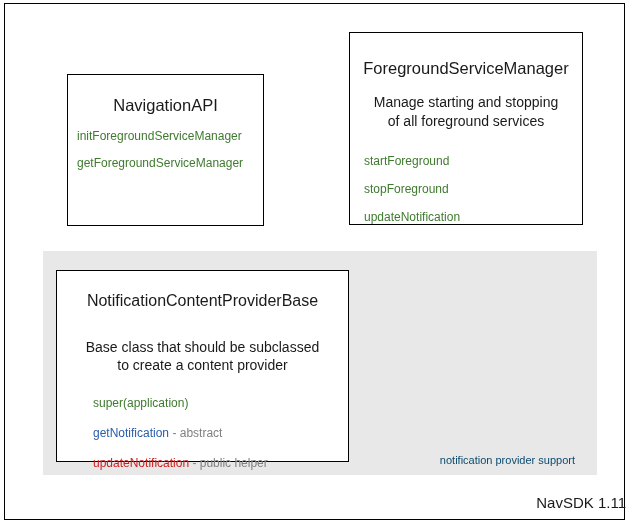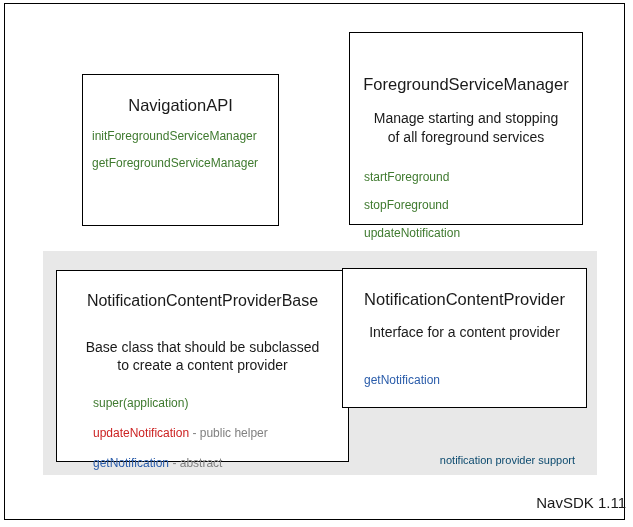--- a/index.html
+++ b/index.html
@@ -65,31 +65,31 @@
   .method {
     white-space: nowrap;
   }
   .m-green { color: #3f7a2f; }
   .m-red   { color: #cc2222; }
   .m-blue  { color: #2a5caa; }
   .m-note  { color: #808080; }
 
   
   #box-navigation-api {
-    left: 77px; top: 70px; width: 197px; height: 152px;
+    left: 62px; top: 70px; width: 197px; height: 152px;
   }
   #box-navigation-api .box-title { margin-top: 21px; }
   #box-navigation-api .box-desc  { margin-top: 15px; }
   #box-navigation-api .method-list { margin-top: 16px; padding-left: 9px; }
   #box-navigation-api .method { margin-bottom: 15px; }
 
   #box-foreground-service-manager {
     left: 344px; top: 28px; width: 234px; height: 193px;
   }
-  #box-foreground-service-manager .box-title { margin-top: 42px; }
+  #box-foreground-service-manager .box-title { margin-top: 26px; }
   #box-foreground-service-manager .box-desc  { margin-top: 16px; }
   #box-foreground-service-manager .method-list { margin-top: 24px; padding-left: 14px; }
   #box-foreground-service-manager .method { margin-bottom: 16px; }
 
   #box-notification-content-provider-base {
     left: 51px; top: 266px; width: 293px; height: 192px;
   }
   #box-notification-content-provider-base .box-title { margin-top: 21px; font-size: 16px; }
   #box-notification-content-provider-base .box-desc  { margin-top: 28px; }
   #box-notification-content-provider-base .method-list { margin-top: 22px; padding-left: 36px; }
@@ -165,36 +165,25 @@
       <div class="box-title">NotificationContentProviderBase</div>
       <div class="box-desc">
         <div>Base class that should be subclassed</div>
         <div>to create a content provider</div>
       </div>
       <div class="method-list">
         <div class="method">
           <span class="m-green">super(application)</span><span class="m-note"></span>
         </div>
         <div class="method">
-          <span class="m-red">updateNotification</span><span class="m-note"> - public helper</span>
+          <span class="m-blue">getNotification</span><span class="m-note"> - abstract</span>
         </div>
         <div class="method">
-          <span class="m-blue">getNotification</span><span class="m-note"> - abstract</span>
+          <span class="m-red">updateNotification</span><span class="m-note"> - public helper</span>
         </div>
       </div>
     </div>
 
-    <div class="uml-box" id="box-notification-content-provider">
-      <div class="box-title">NotificationContentProvider</div>
-      <div class="box-desc">
-        <div>Interface for a content provider</div>
-      </div>
-      <div class="method-list">
-        <div class="method">
-          <span class="m-blue">getNotification</span>
-        </div>
-      </div>
-    </div>
 
     <div id="diagram-caption">NavSDK 1.11</div>
 
   </div>
 </div>
 
 </body></html>

